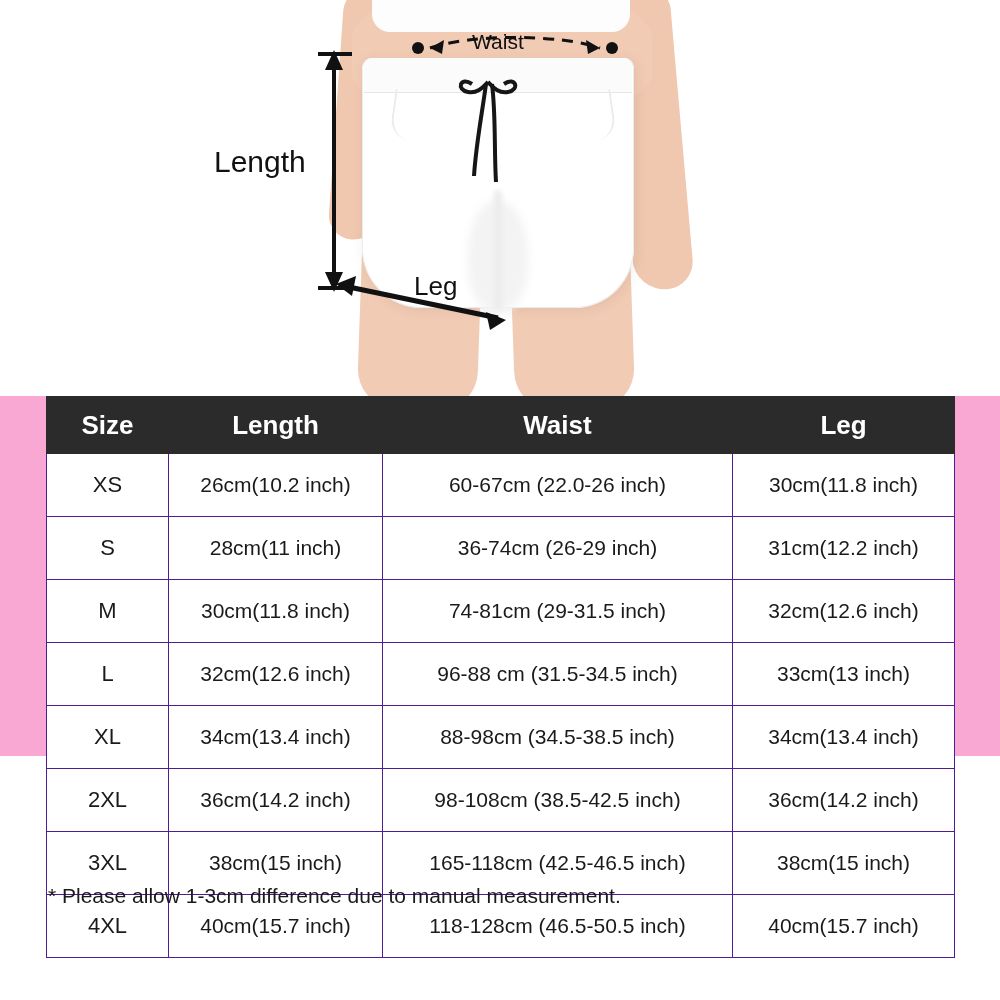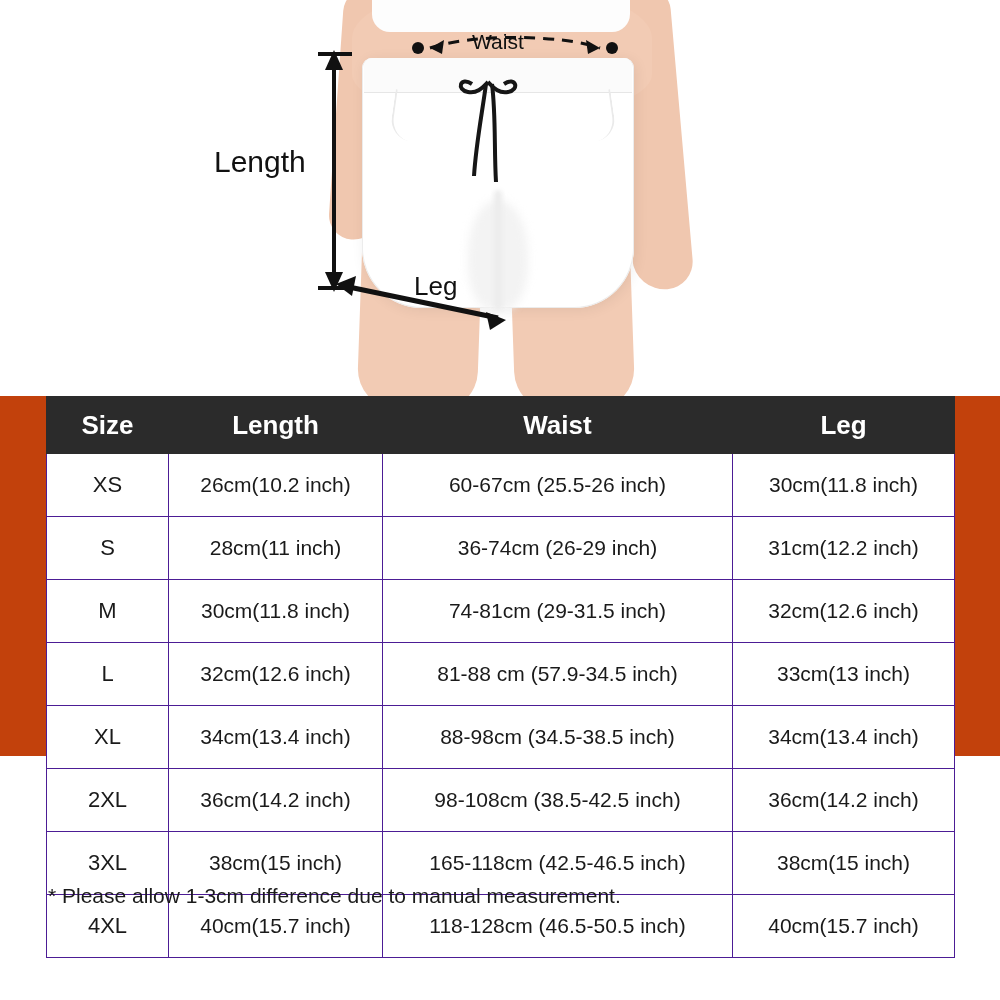--- a/index.html
+++ b/index.html
@@ -9,21 +9,21 @@
     height: 1000px;
     background: #ffffff;
     font-family: "Liberation Sans", sans-serif;
     overflow: hidden;
   }
 
   #page {
     position: relative;
     width: 1000px;
     height: 756px;
-    background: #c2410c;
+    background: #f9a8d4;
   }
 
   
   .photo-area {
     position: absolute;
     left: 0;
     top: 0;
     width: 1000px;
     height: 396px;
     background: #ffffff;
@@ -284,39 +284,39 @@
           <th>Size</th>
           <th>Length</th>
           <th>Waist</th>
           <th>Leg</th>
         </tr>
       </thead>
       <tbody>
         <tr>
           <td class="size-col">XS</td>
           <td>26cm(10.2 inch)</td>
-          <td>60-67cm (25.5-26 inch)</td>
+          <td>60-67cm (22.0-26 inch)</td>
           <td>30cm(11.8 inch)</td>
         </tr>
         <tr>
           <td class="size-col">S</td>
           <td>28cm(11 inch)</td>
           <td>36-74cm (26-29 inch)</td>
           <td>31cm(12.2 inch)</td>
         </tr>
         <tr>
           <td class="size-col">M</td>
           <td>30cm(11.8 inch)</td>
           <td>74-81cm (29-31.5 inch)</td>
           <td>32cm(12.6 inch)</td>
         </tr>
         <tr>
           <td class="size-col">L</td>
           <td>32cm(12.6 inch)</td>
-          <td>81-88 cm (57.9-34.5 inch)</td>
+          <td>96-88 cm (31.5-34.5 inch)</td>
           <td>33cm(13 inch)</td>
         </tr>
         <tr>
           <td class="size-col">XL</td>
           <td>34cm(13.4 inch)</td>
           <td>88-98cm (34.5-38.5 inch)</td>
           <td>34cm(13.4 inch)</td>
         </tr>
         <tr>
           <td class="size-col">2XL</td>

